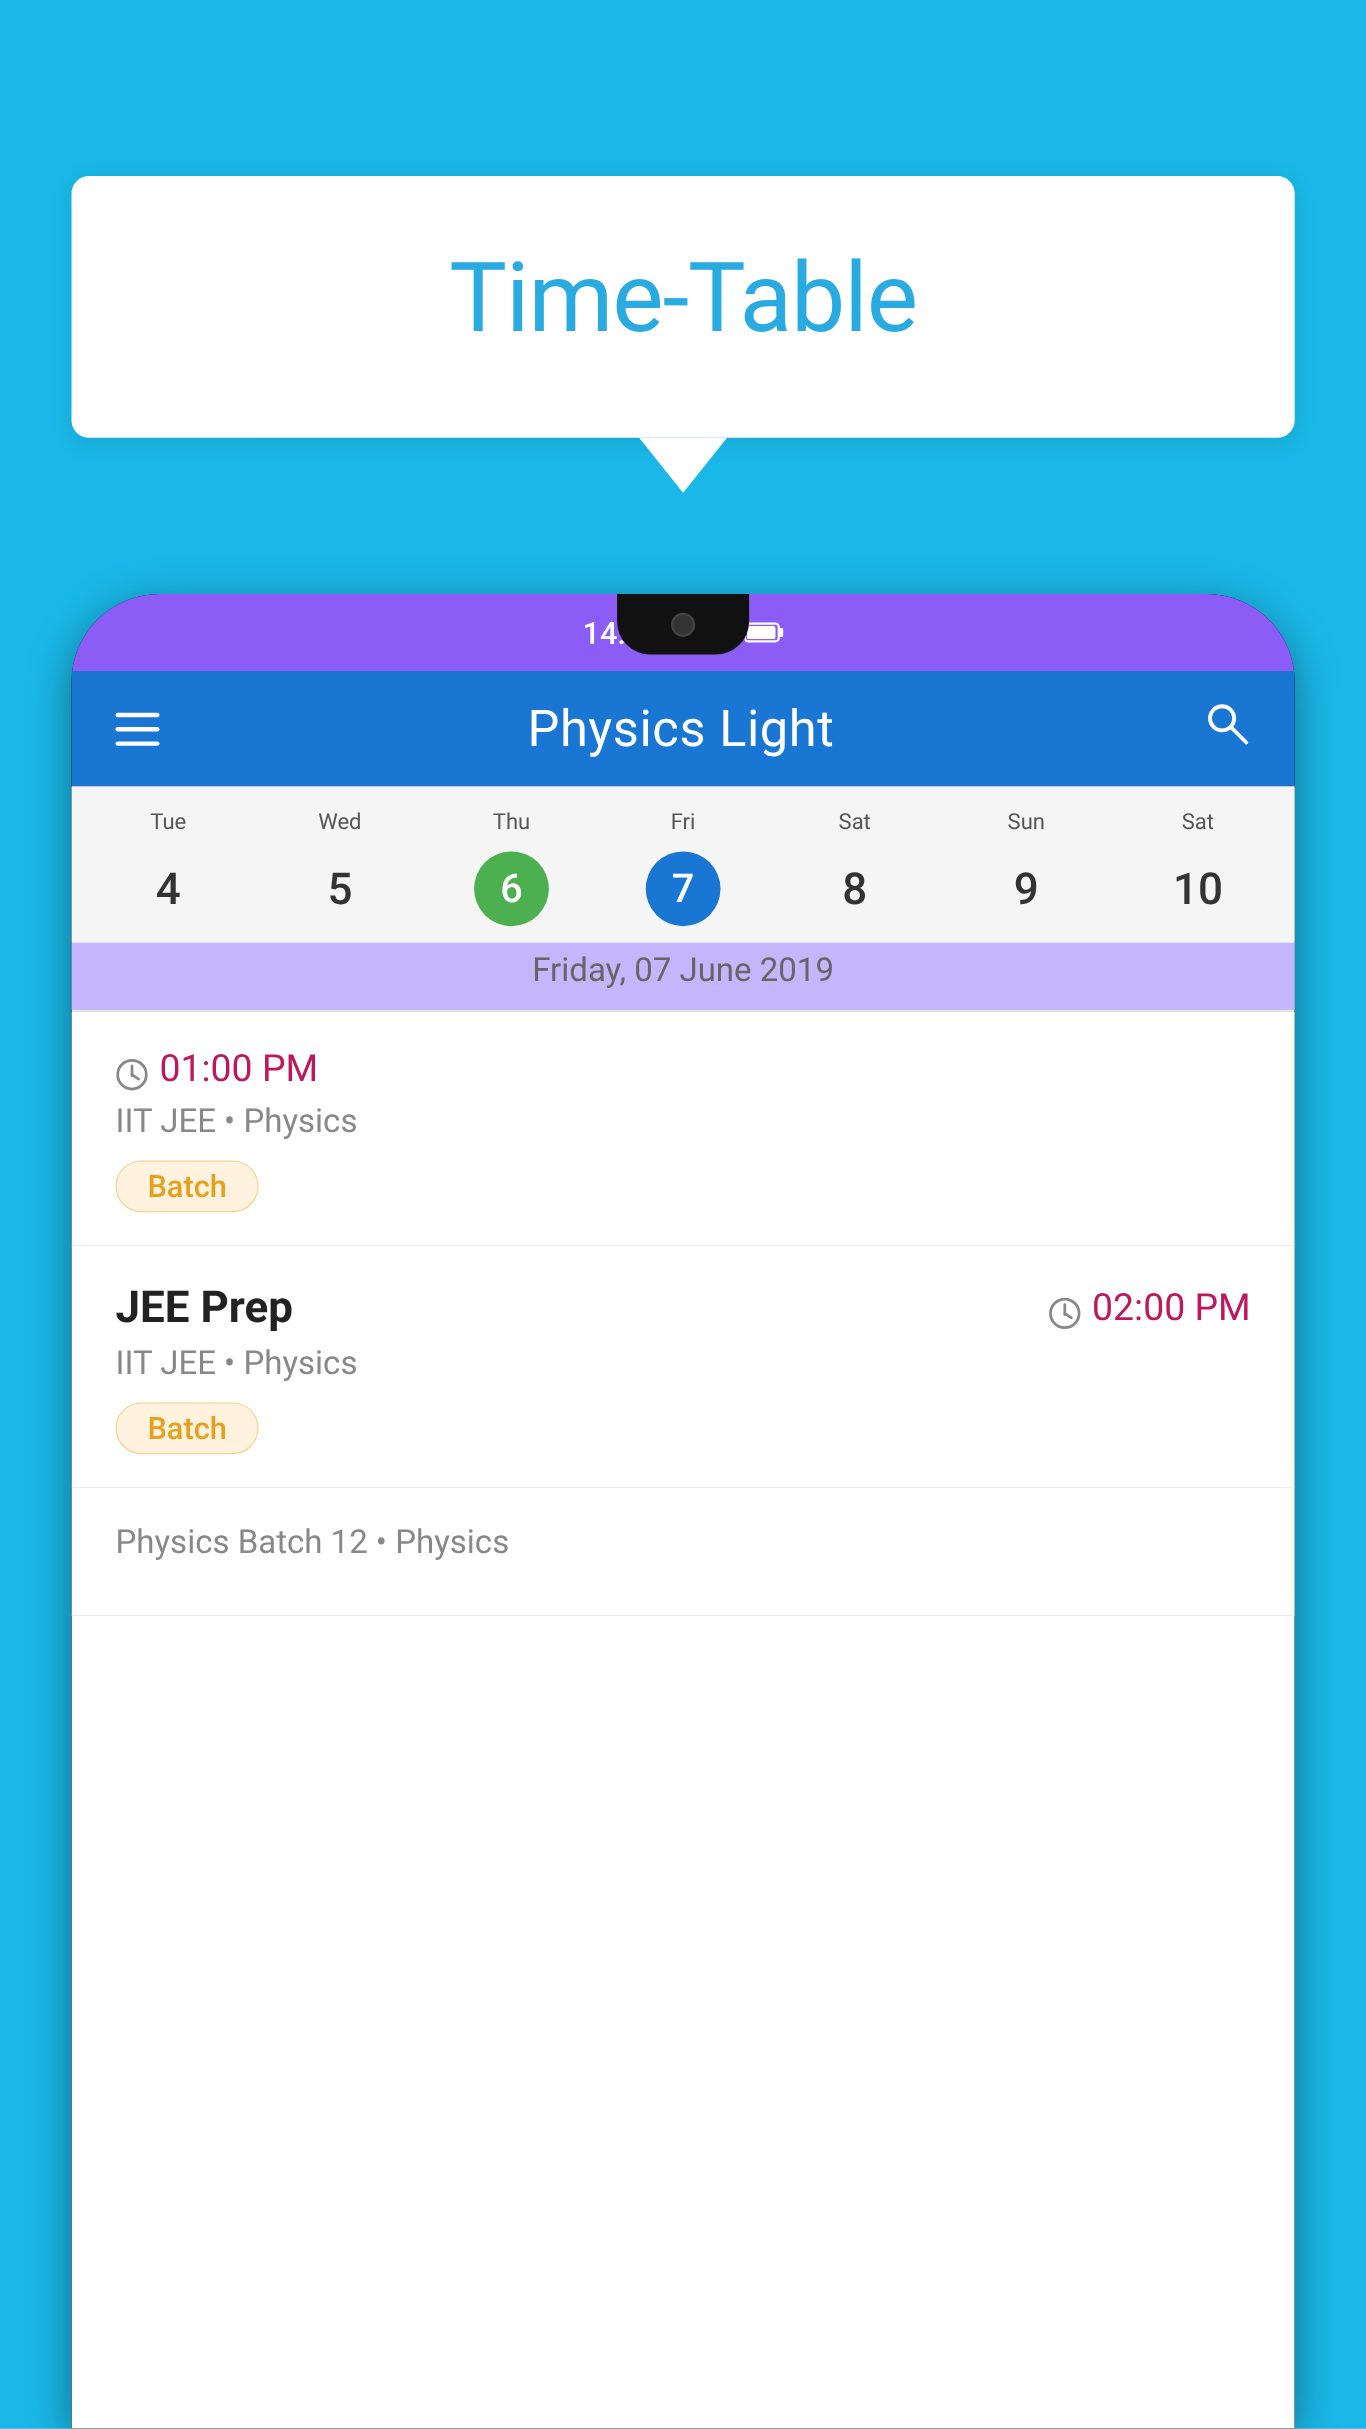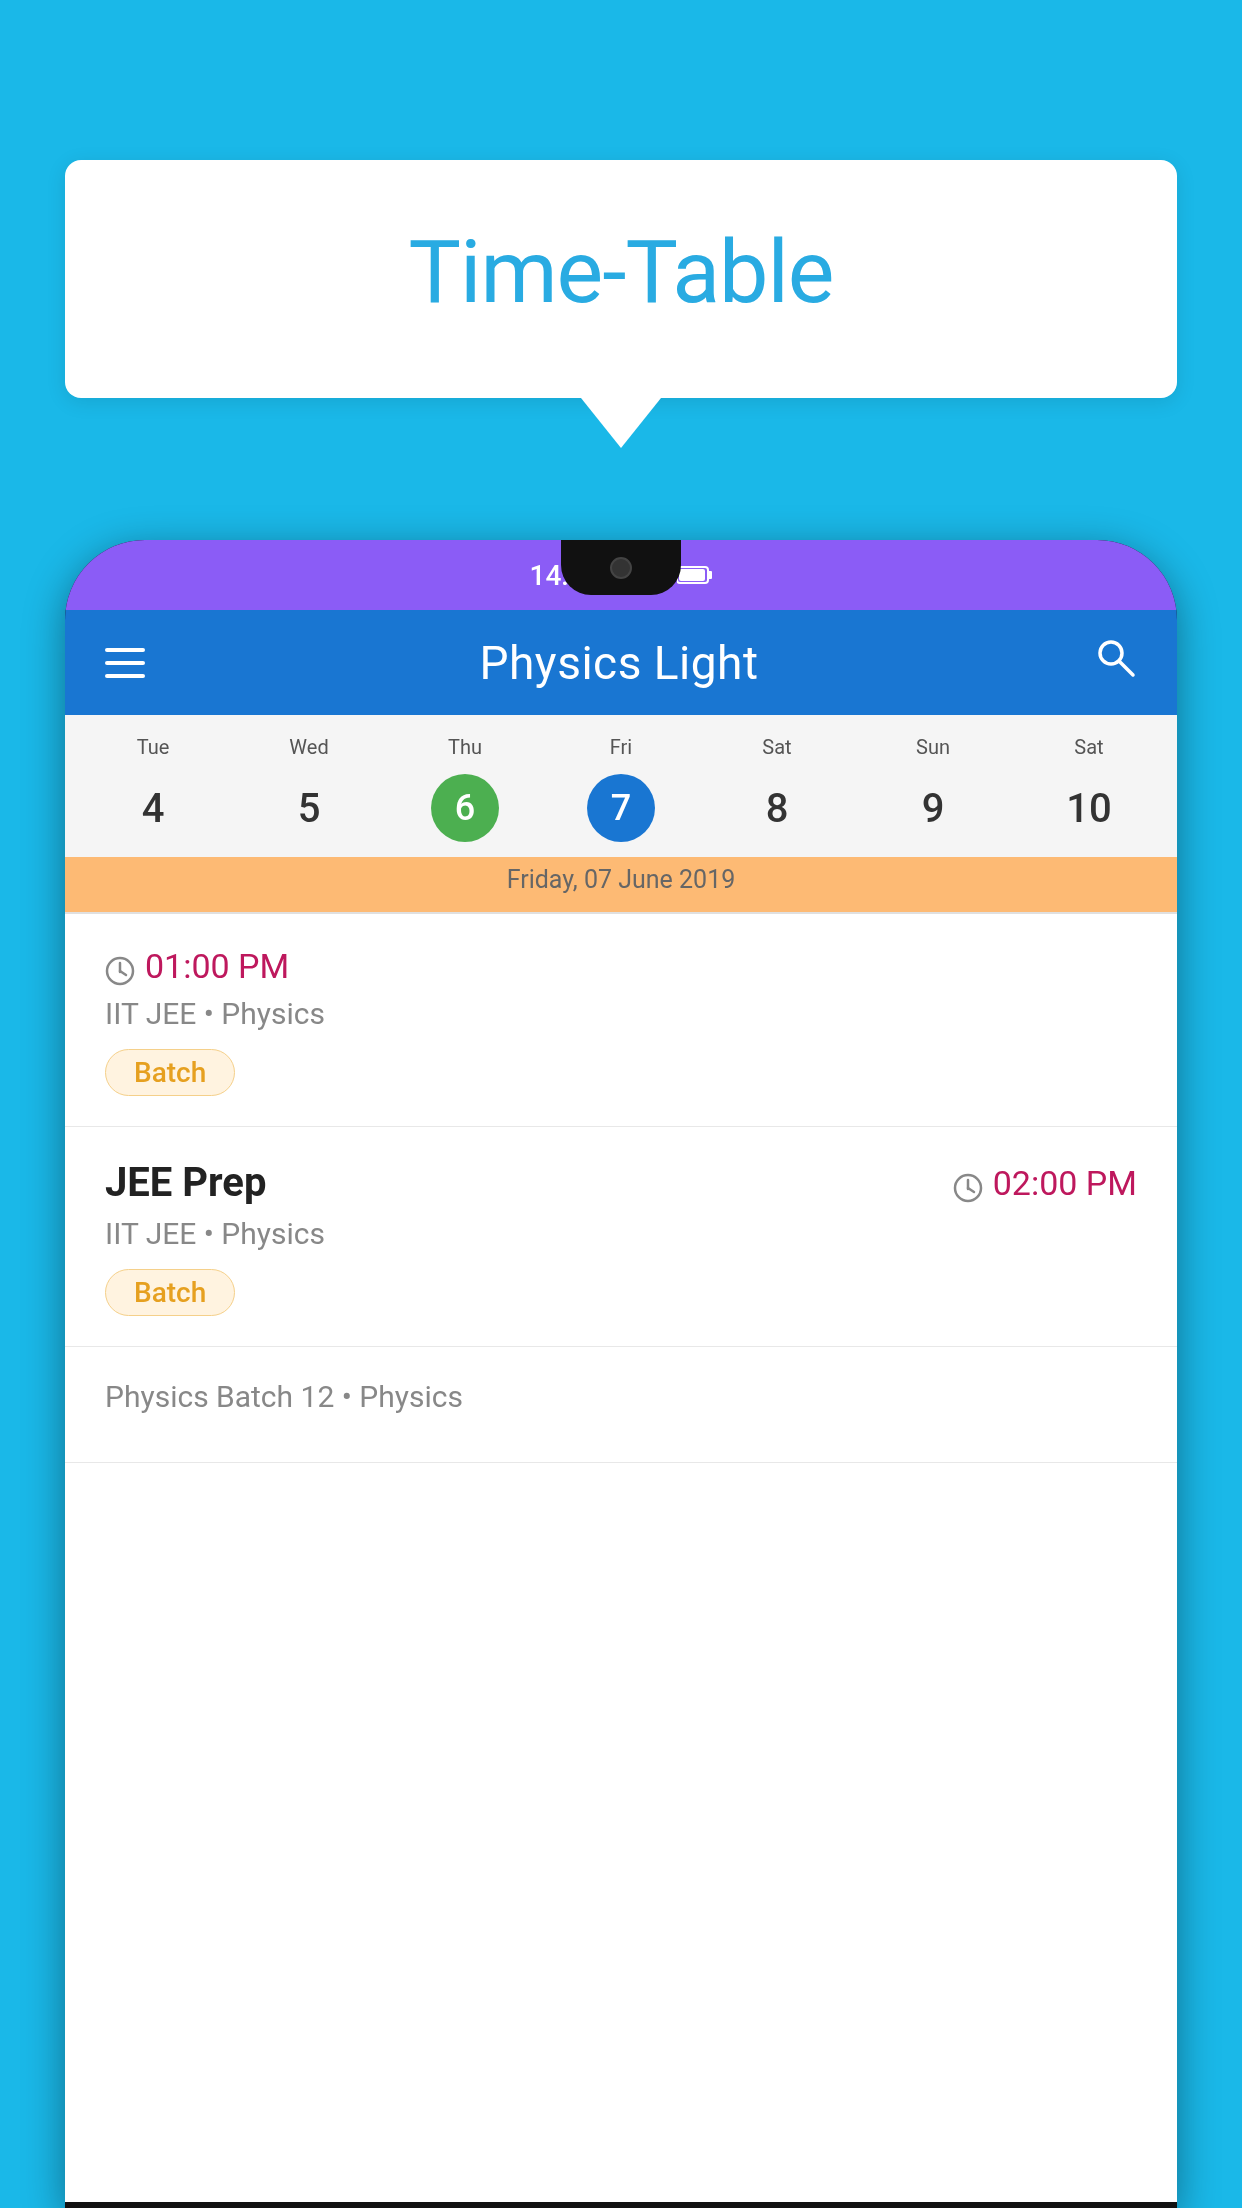--- a/index.html
+++ b/index.html
@@ -180,24 +180,24 @@
       color: white;
       background: #1976d2;
       border-radius: 50%;
       width: 68px;
       height: 68px;
       margin: 0 auto;
       font-size: 36px;
     }
     .selected-date-label {
       text-align: center;
-      font-size: 25px;
+      font-size: 30px;
       color: #666;
       padding: 8px 0 18px 0;
-      background: #fdba74;
+      background: #c4b5fd;
     }
 
     
     .divider {
       height: 2px;
       background: #e0e0e0;
     }
 
     
     .schedule-content {

